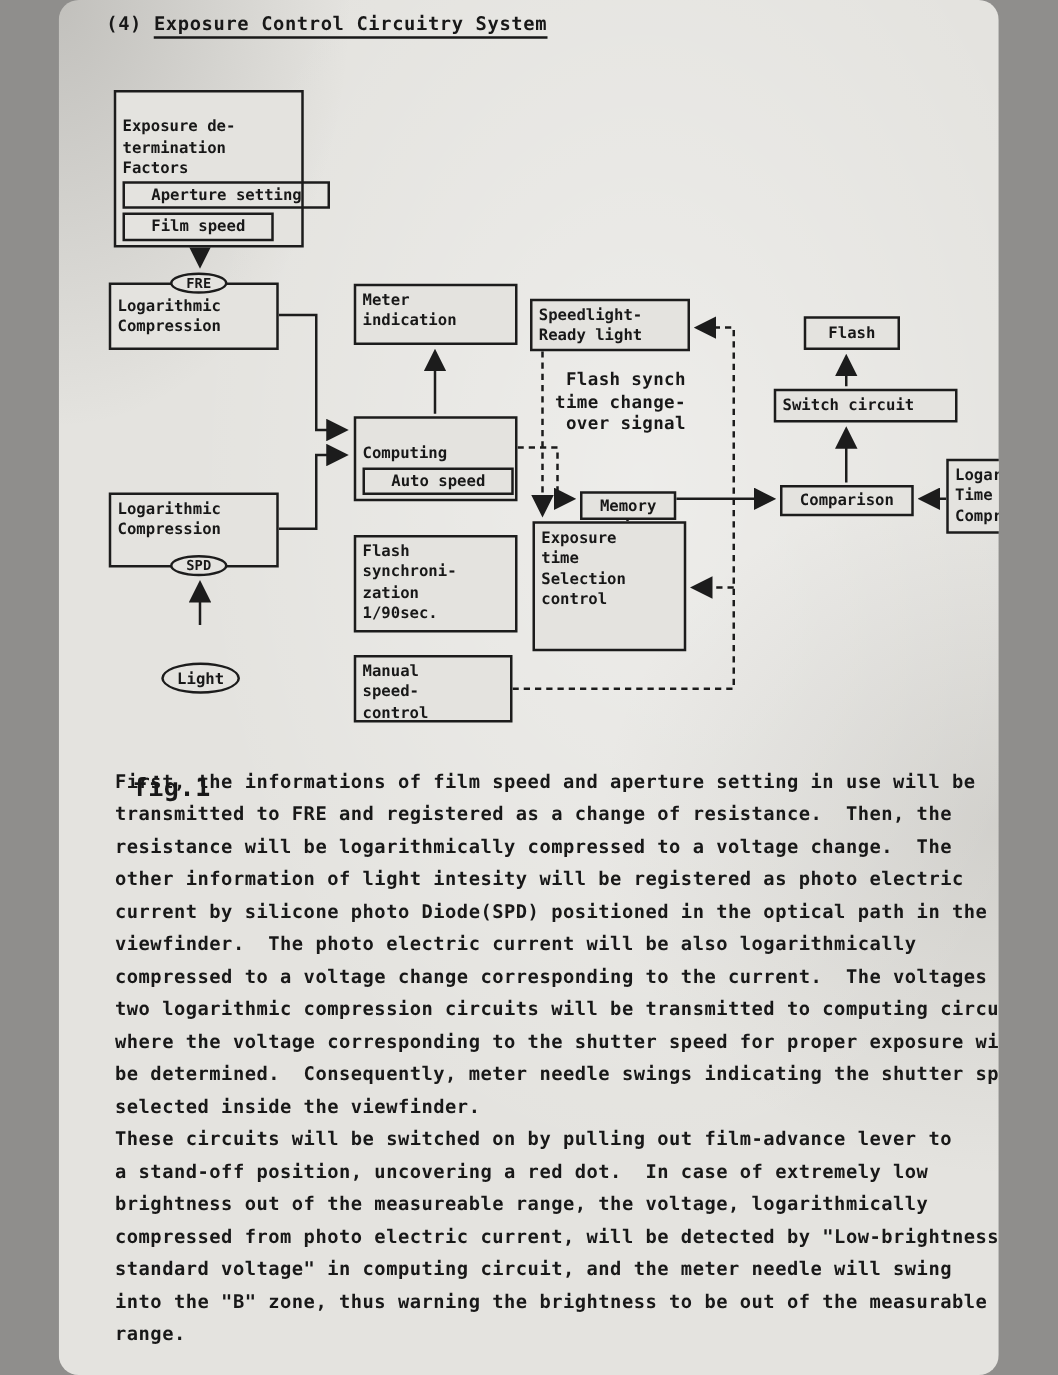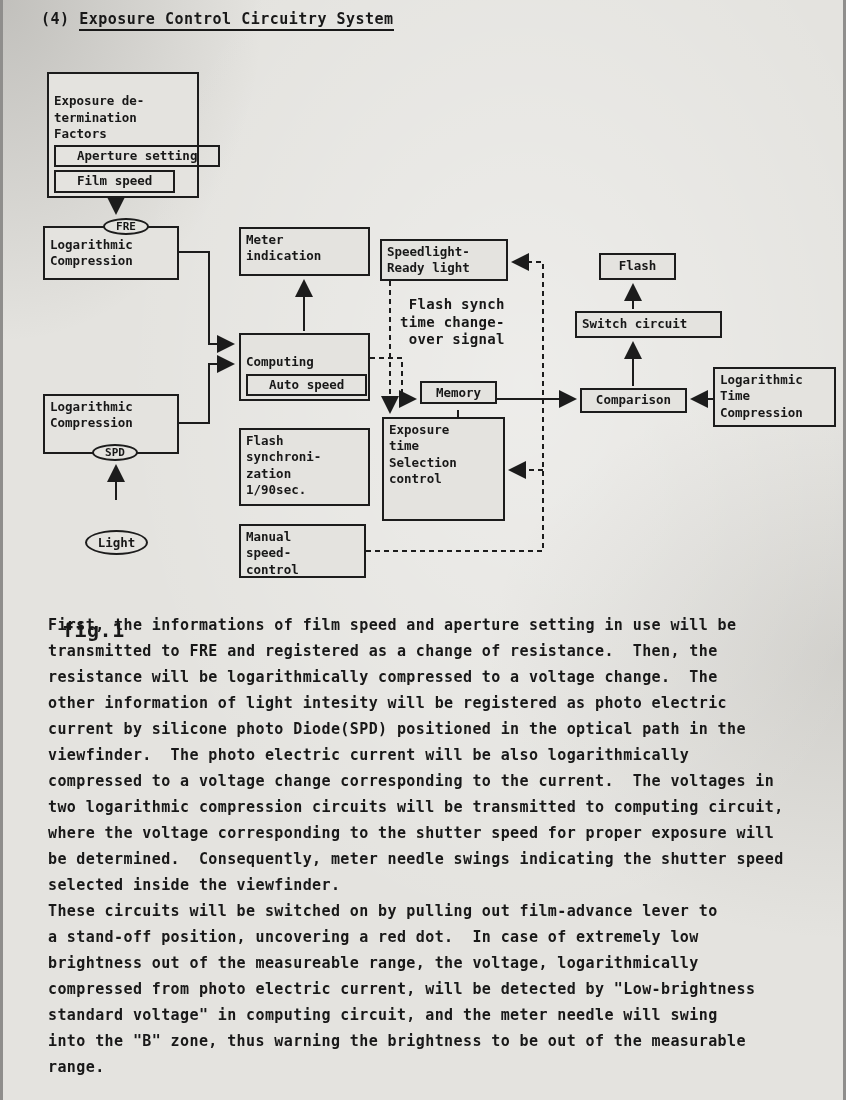--- a/index.html
+++ b/index.html
@@ -2,29 +2,30 @@
 <html><head>
 <meta charset="utf-8">
 <style>
   html,body{margin:0;padding:0;}
   body{
     background:#8f8e8c;
     font-family:"DejaVu Sans Mono","Liberation Mono",monospace;
   }
   .page{
     position:relative;
-    width:840px;height:1100px;
+    width:752px;height:1100px;
     margin:0 auto;
     color:#181818;
     background:
       radial-gradient(ellipse at 62% 35%, rgba(255,255,255,0.35) 0%, rgba(255,255,255,0) 55%),
       radial-gradient(ellipse at 0% 0%, rgba(90,88,84,0.25) 0%, rgba(90,88,84,0) 22%),
       radial-gradient(ellipse at 100% 60%, rgba(120,118,112,0.18) 0%, rgba(120,118,112,0) 30%),
       #e4e3df;
     overflow:hidden;
+    border-radius:16px;
   }
   .title{
     position:absolute;left:38px;top:10px;
     font-size:15px;font-weight:700;letter-spacing:0.5px;
     white-space:nowrap;
   }
   .title .underlined{border-bottom:2px solid #181818;padding-bottom:1px;}
   .wires{position:absolute;left:0;top:0;z-index:1;}
   .box{
     position:absolute;z-index:2;
@@ -116,42 +117,42 @@
 
   <div class="box" style="left:44px;top:72px;width:152px;">
     <span>Exposure de-
 termination Factors</span>
     <div class="innerbox">Aperture setting</div>
     <div class="innerbox">Film speed</div>
   </div>
 
   <div class="box" style="left:40px;top:226px;width:136px;height:54px;padding-top:9px;">Logarithmic
 Compression</div>
-  <div class="oval" style="left:100px;top:218px;width:46px;height:17px;">FRE</div>
+  <div class="oval" style="left:89px;top:218px;width:46px;height:17px;">FRE</div>
 
   <div class="box" style="left:236px;top:227px;width:131px;height:49px;">Meter
 indication</div>
 
   <div class="box" style="left:377px;top:239px;width:128px;height:42px;">Speedlight-
 Ready light</div>
 
   <div class="box" style="left:596px;top:253px;width:77px;height:27px;text-align:center;">Flash</div>
 
   <div class="dlabel" style="left:397px;top:296px;text-align:right;">Flash synch
 time change-
 over signal</div>
 
   <div class="box" style="left:236px;top:333px;width:131px;">
     <span>Computing</span>
     <div class="innerbox">Auto speed</div>
   </div>
 
   <div class="box" style="left:572px;top:311px;width:147px;height:27px;">Switch circuit</div>
 
-  <div class="box" style="left:417px;top:381px;width:77px;height:23px;text-align:center;padding:2px;">Memory</div>
+  <div class="box" style="left:417px;top:393px;width:77px;height:23px;text-align:center;padding:2px;">Memory</div>
 
   <div class="box" style="left:577px;top:388px;width:107px;height:25px;text-align:center;padding:2px;">Comparison</div>
 
   <div class="box" style="left:710px;top:367px;width:123px;height:60px;">Logarithmic
 Time
 Compression</div>
 
   <div class="box" style="left:40px;top:394px;width:136px;height:60px;">Logarithmic
 Compression</div>
   <div class="oval" style="left:89px;top:444px;width:46px;height:17px;">SPD</div>

